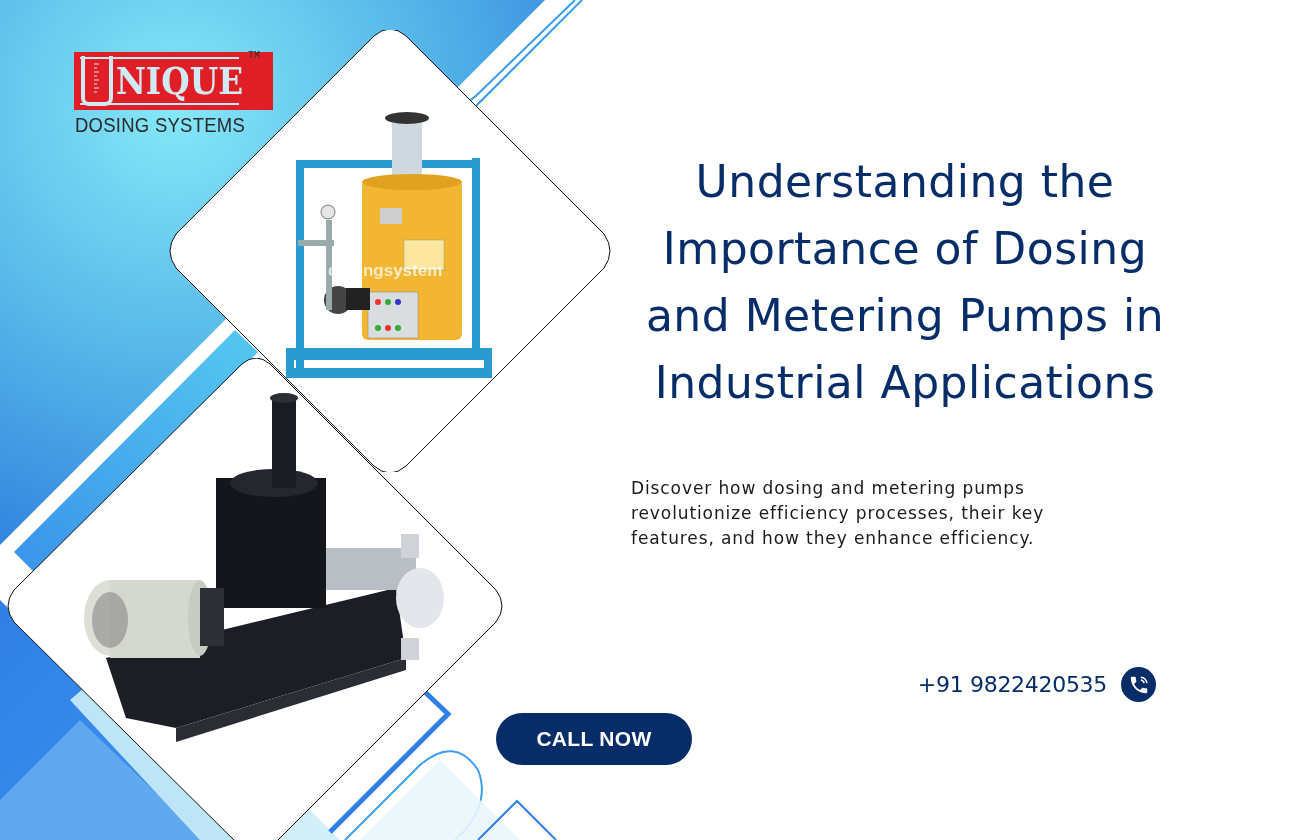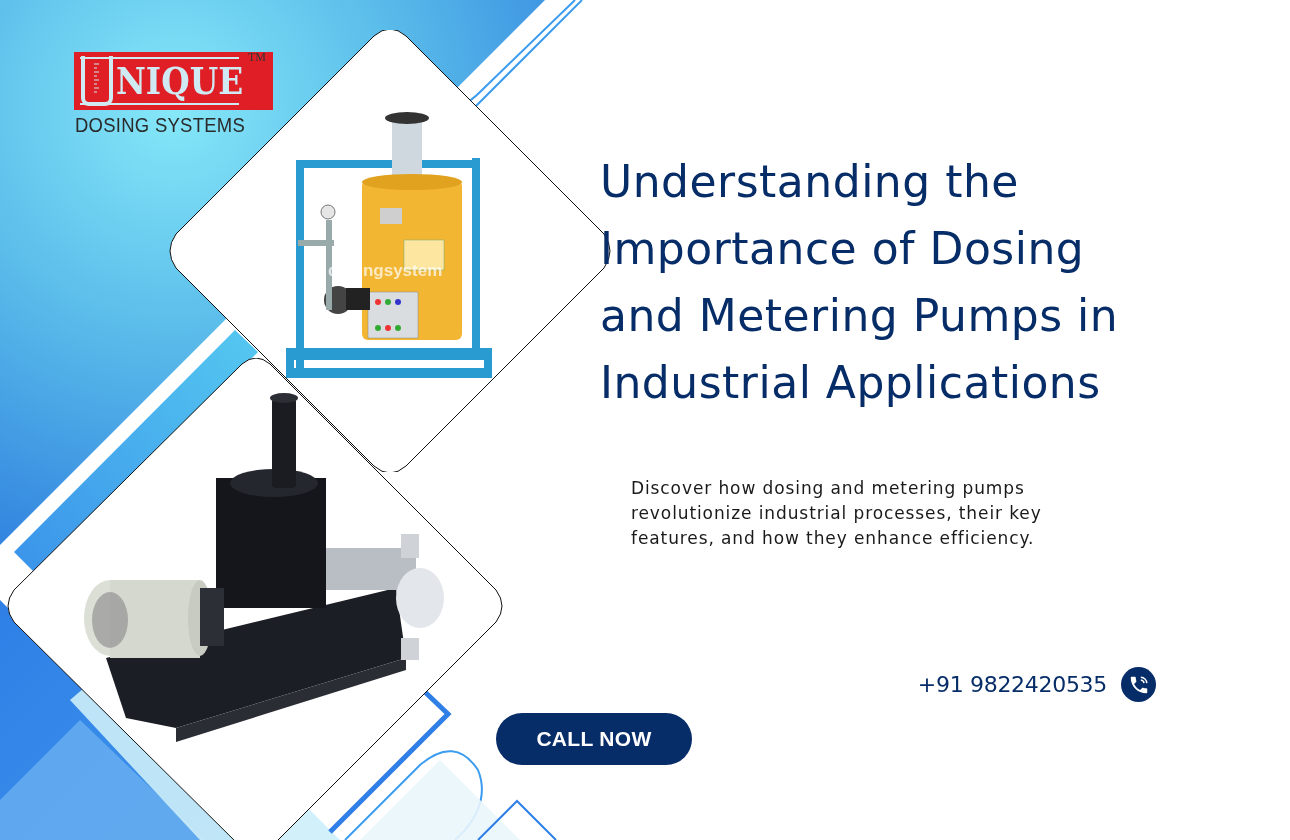--- a/index.html
+++ b/index.html
@@ -11,28 +11,28 @@
   
   .bg-svg { position: absolute; left: 0; top: 0; width: 1290px; height: 840px; }
 
   
   .logo { position: absolute; left: 74px; top: 52px; width: 190px; height: 86px; }
   .logo-box { position: absolute; left: 0; top: 0; width: 199px; height: 58px; background: #e01e26; }
   .logo-inner-line { position: absolute; left: 6px; top: 5px; width: 159px; height: 48px; border: 2px solid #cfeaf2; border-right: none; border-left: none; }
   .logo-u { position: absolute; left: 7px; top: 4px; width: 32px; height: 50px; border: 4px solid #cfeaf2; border-top: none; border-radius: 0 0 8px 8px; }
   .logo-scale { position: absolute; left: 20px; top: 10px; width: 12px; height: 32px; }
   .logo-word { position: absolute; left: 42px; top: 6px; font-family: "DejaVu Serif", serif; font-weight: bold; font-size: 38px; letter-spacing: 0px; color: #cfeaf2; line-height: 46px; transform: scaleX(0.86); transform-origin: left center; }
-  .logo-tm { position: absolute; left: 174px; top: -2px; font-size: 12px; color: #333; font-family: Liberation Serif, serif; }
+  .logo-tm { position: absolute; left: 174px; top: -2px; font-size: 10px; color: #333; font-family: Liberation Mono, monospace; }
   .logo-sub { position: absolute; left: 1px; top: 61px; font-family: "Liberation Sans", sans-serif; font-size: 21px; color: #2a2a2a; letter-spacing: 0.3px; transform: scaleX(0.88); transform-origin: left center; white-space: nowrap; }
 
   
   .product-img { position: absolute; }
 
   
-  .title { position: absolute; left: 600px; top: 148px; width: 610px; color: #072d68; font-family: "DejaVu Sans", sans-serif; font-size: 44px; line-height: 67px; font-weight: normal; letter-spacing: 0.5px; }
+  .title { position: absolute; left: 600px; top: 148px; width: 610px; text-align: center; color: #072d68; font-family: "DejaVu Sans", sans-serif; font-size: 44px; line-height: 67px; font-weight: normal; letter-spacing: 0.5px; }
 
   .desc { position: absolute; left: 631px; top: 476px; width: 480px; color: #1a1a1a; font-family: "DejaVu Sans", sans-serif; font-size: 17px; line-height: 25px; letter-spacing: 0.9px; }
 
   .call-btn { position: absolute; left: 496px; top: 677px; width: 196px; height: 52px; border-radius: 26px; background: #072d68; color: #fff; font-family: "Liberation Sans", sans-serif; font-weight: bold; font-size: 21px; display: flex; align-items: center; justify-content: center; letter-spacing: 0.3px; cursor: pointer; margin-top: 36px; }
 
   .contact-row { position: absolute; right: 134px; display: flex; align-items: center; gap: 14px; }
   .contact-text { color: #072d68; font-family: "DejaVu Sans", sans-serif; font-size: 22px; letter-spacing: -0.3px; }
   .contact-icon { width: 35px; height: 35px; border-radius: 50%; background: #072d68; display: flex; align-items: center; justify-content: center; }
   .row-phone { top: 667px; }
   .row-web { top: 722px; }
@@ -164,21 +164,21 @@
 
   <h1 class="title">
     <div>Understanding the</div>
     <div>Importance of Dosing</div>
     <div>and Metering Pumps in</div>
     <div>Industrial Applications</div>
   </h1>
 
   <p class="desc">
     <span style="display:block">Discover how dosing and metering pumps</span>
-    <span style="display:block">revolutionize industrial processes, their key</span>
+    <span style="display:block">revolutionize efficiency processes, their key</span>
     <span style="display:block">features, and how they enhance efficiency.</span>
   </p>
 
   <div class="call-btn">CALL NOW</div>
 
   <div class="contact-row row-phone">
     <span class="contact-text">+91 9822420535</span>
     <span class="contact-icon">
       <svg width="22" height="22" viewBox="0 0 24 24">
         <path d="M6.6 10.8c1.4 2.8 3.8 5.1 6.6 6.6l2.2-2.2c.3-.3.7-.4 1-.2 1.1.4 2.3.6 3.6.6.6 0 1 .4 1 1V20c0 .6-.4 1-1 1C10.6 21 3 13.4 3 4c0-.6.4-1 1-1h3.5c.6 0 1 .4 1 1 0 1.3.2 2.5.6 3.6.1.3 0 .7-.2 1z" fill="#ffffff"></path>

